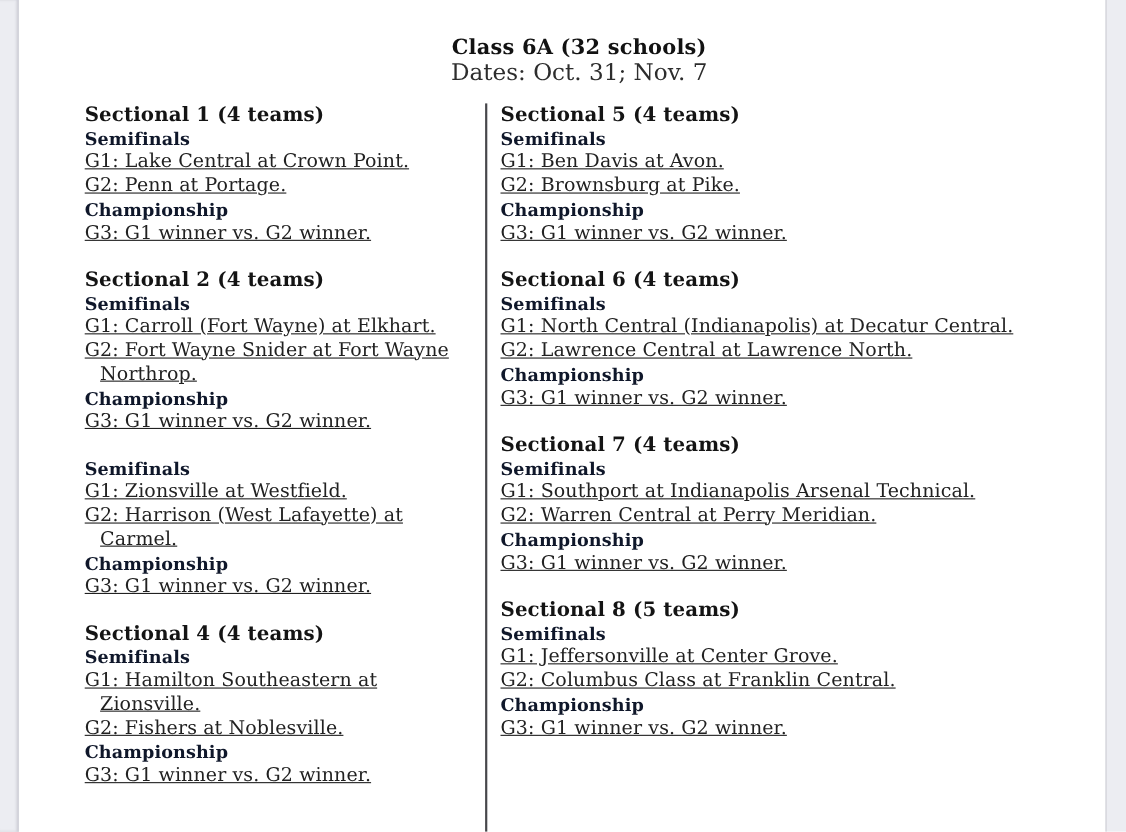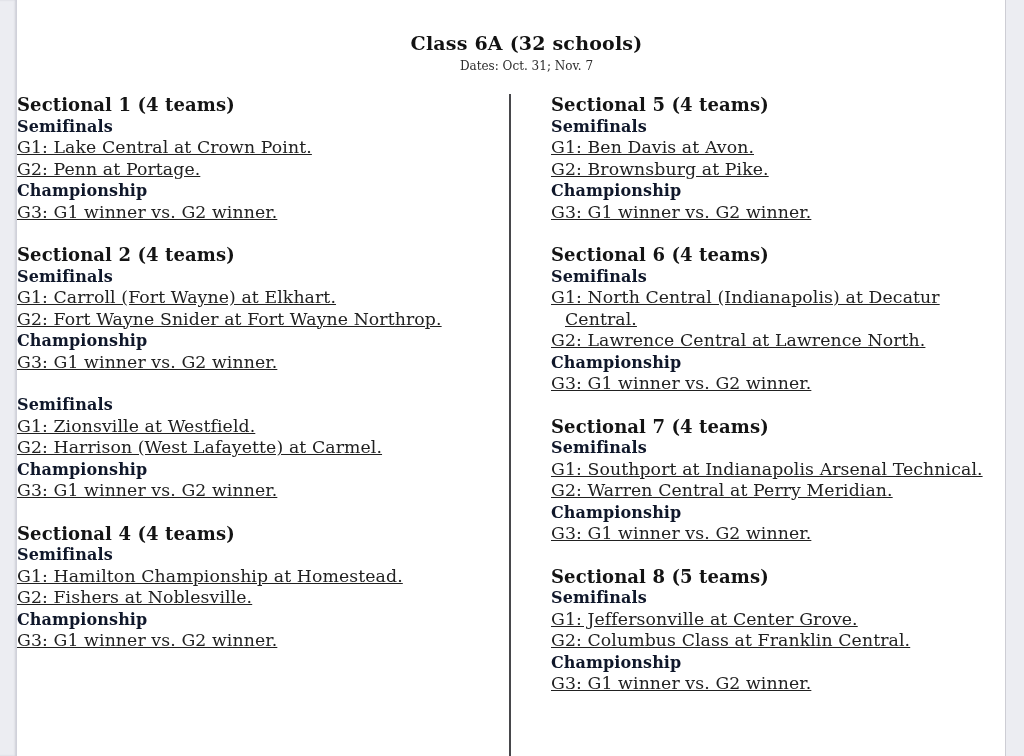--- a/index.html
+++ b/index.html
@@ -18,31 +18,31 @@
   .content {
     position: absolute; left: 17px; right: 18px; top: 0; bottom: 0;
     display: flex; flex-direction: column;
   }
   .header { text-align: center; padding-top: 31px; padding-left: 30px; }
   .doc-title {
     font-size: 19px; font-weight: bold; color: #121212;
     line-height: 24px; letter-spacing: 0.2px;
   }
   .doc-dates {
-    font-size: 12px; color: #2d2d2d; line-height: 22px;
+    font-size: 21px; color: #2d2d2d; line-height: 22px;
   }
   .columns { display: flex; flex: 1; margin-top: 17px; align-items: stretch; }
   .col-left {
-    width: 492px; box-sizing: border-box;
-    padding-right: 14px;
+    width: 424px; box-sizing: border-box;
+    padding-left: 60px; padding-right: 14px;
   }
   .divider { width: 2px; background: #47474b; }
   .col-right {
     flex: 1; box-sizing: border-box;
-    padding-left: 40px; padding-right: 14px;
+    padding-left: 12px; padding-right: 14px;
   }
   .sect { margin: 0 0 21px 0; }
   .sect-h {
     font-size: 18px; font-weight: bold; color: #141414;
     line-height: 21.5px; letter-spacing: 0.1px;
   }
   .round {
     font-size: 16px; font-weight: bold; color: #0f172a;
     line-height: 21.5px; letter-spacing: 0.1px;
   }
@@ -90,21 +90,21 @@
         <div class="round">Semifinals</div>
         <div class="game">G1: Zionsville at Westfield.</div>
         <div class="game">G2: Harrison (West Lafayette) at Carmel.</div>
         <div class="round">Championship</div>
         <div class="game">G3: G1 winner vs. G2 winner.</div>
       </div>
 
       <div class="sect">
         <div class="sect-h">Sectional 4 (4 teams)</div>
         <div class="round">Semifinals</div>
-        <div class="game">G1: Hamilton Championship at Homestead.</div>
+        <div class="game">G1: Hamilton Southeastern at Zionsville.</div>
         <div class="game">G2: Fishers at Noblesville.</div>
         <div class="round">Championship</div>
         <div class="game">G3: G1 winner vs. G2 winner.</div>
       </div>
 
     </div>
 
     <div class="divider"></div>
 
     <div class="col-right">

